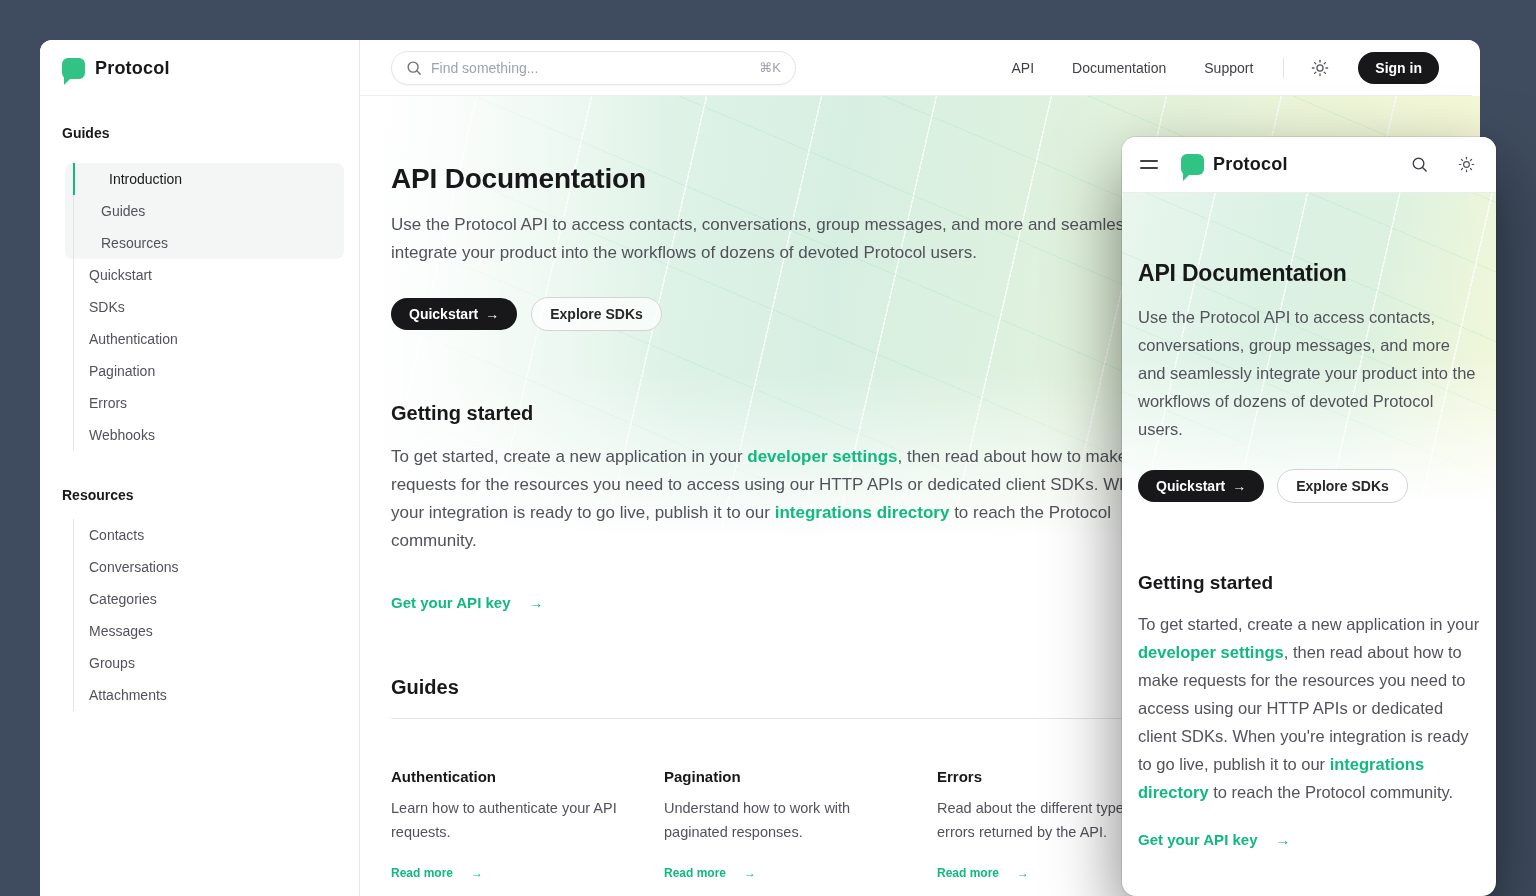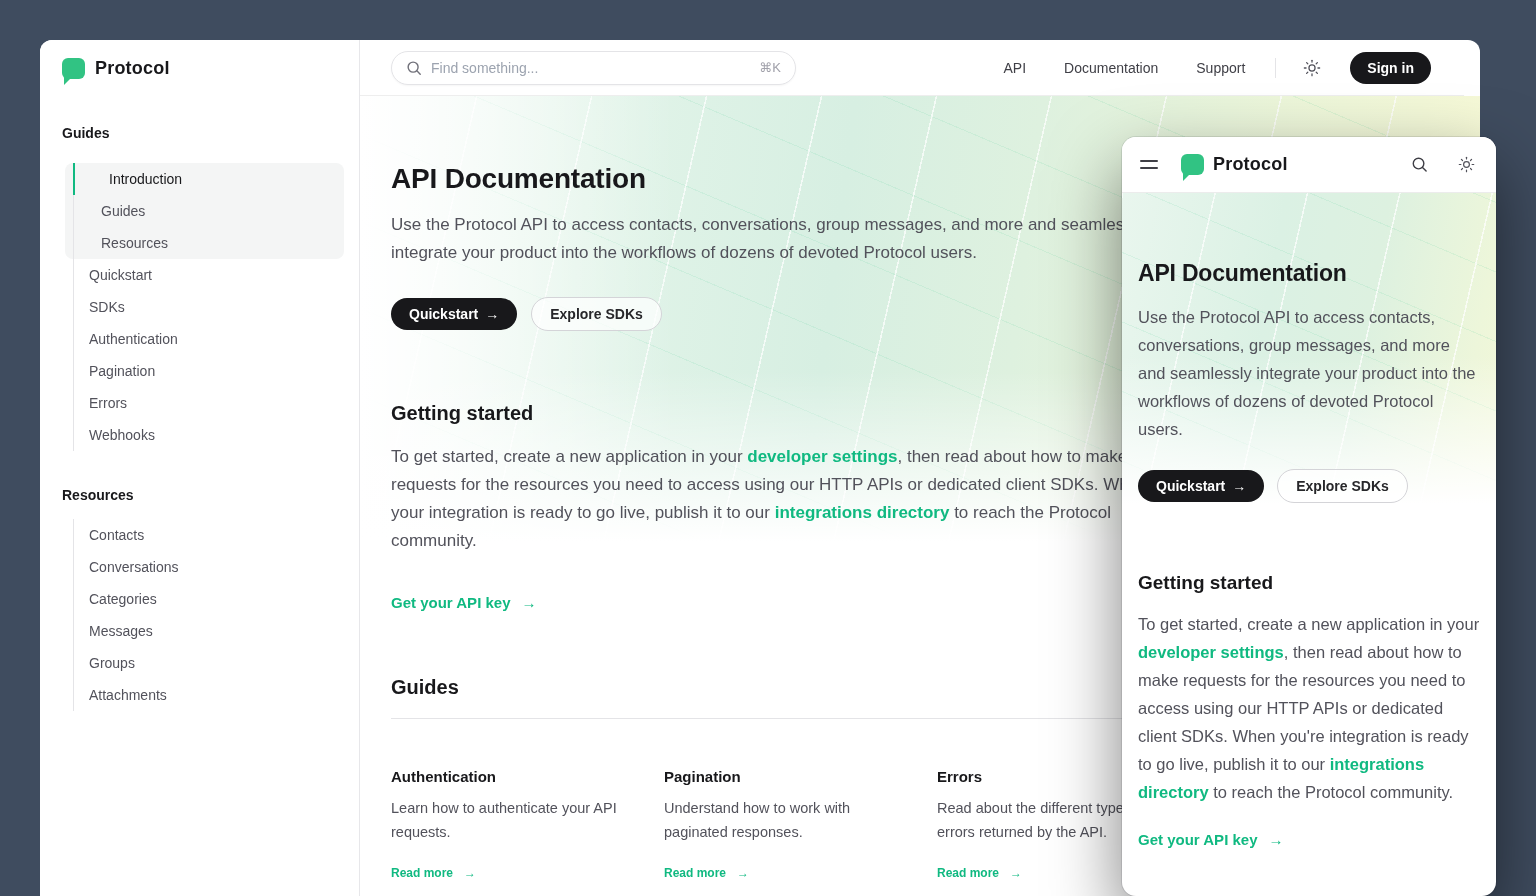--- a/index.html
+++ b/index.html
@@ -26,21 +26,21 @@
   .nav-item { position:relative; z-index:2; display:block; height:32px; line-height:32px;
     font-size:14px; color:#52525b; padding-left:16px; cursor:pointer; white-space:nowrap; }
   .nav-item.sub { padding-left:28px; }
   .nav-item.active { color:#18181b;padding-left:36px; }
   .nav-box { background:#f4f5f5; border-radius:8px; margin-left:-8px; padding-left:8px; width:279px; }
   .active-bar { position:absolute; left:0; top:0; width:2px; height:32px; background:#10b981; z-index:3; }
   .side-heading.second { margin-top:36px; }
   .nav-group.res { margin-top:16px; }
 
   
-  .top-header { position:absolute; left:320px; right:16px; top:0; height:56px; z-index:2;
+  .top-header { position:absolute; left:320px; right:8px; top:0; height:56px; z-index:2;
     display:flex; align-items:center; padding:0 33px 0 31px;
     background:rgba(255,255,255,.93); border-bottom:1px solid rgba(9,9,11,.07); }
   .search-pill { width:405px; height:34px; border:1px solid #e4e4e7; border-radius:999px; background:#fff;
     display:flex; align-items:center; padding:0 14px; gap:9px; box-shadow:0 1px 2px rgba(0,0,0,.04); }
   .search-pill input { border:none; outline:none; flex:1; font-size:14px; color:#3f3f46;
     font-family:"Liberation Sans", sans-serif; background:transparent; }
   .search-pill input::placeholder { color:#9ca3af; }
   .kbd-hint { font-size:13px; color:#a1a1aa; }
   .hdr-right { margin-left:auto; display:flex; align-items:center; }
   .hdr-link { font-size:14px; color:#3f3f46; margin-left:38px; cursor:pointer; }
@@ -65,21 +65,21 @@
   .cta-row { margin-top:30px; display:flex; gap:14px; align-items:center; }
   .btn-dark { background:#18181b; color:#fff; border:none; border-radius:999px; padding:8px 18px;
     font-size:14px; font-weight:600; cursor:pointer; display:inline-flex; gap:7px; align-items:center;
     font-family:"Liberation Sans", sans-serif; }
   .btn-ghost { background:rgba(255,255,255,.7); color:#27272a; border:1px solid #d4d4d8; border-radius:999px;
     padding:8px 18px; font-size:14px; font-weight:600; cursor:pointer; font-family:"Liberation Sans", sans-serif; }
   .h2 { font-size:20px; font-weight:700; color:#18181b; }
   .section-gs { margin-top:71px; }
   .body-p { margin-top:18px; max-width:778px; font-size:17px; line-height:28px; color:#52525b; }
   .green-link { color:#10b981; font-weight:600; cursor:pointer; }
-  .arrow-link { display:inline-flex; gap:11px; align-items:center; margin-top:39px; font-size:15px;
+  .arrow-link { display:inline-flex; gap:18px; align-items:center; margin-top:39px; font-size:15px;
     font-weight:600; color:#10b981; cursor:pointer; }
   .section-guides { margin-top:64px; }
   .rule { border:none; border-top:1px solid #e4e4e7; margin-top:19px; }
   .cards { margin-top:49px; display:grid; grid-template-columns:repeat(3,232px); column-gap:41px; }
   .card h3 { font-size:15px; font-weight:700; color:#18181b; }
   .card p { margin-top:11px; font-size:14.5px; line-height:24px; color:#52525b; }
   .card .arrow-link { margin-top:22px; font-size:12px; }
 
   
   .panel { position:absolute; left:1122px; top:137px; width:374px; bottom:0; background:#fff;

